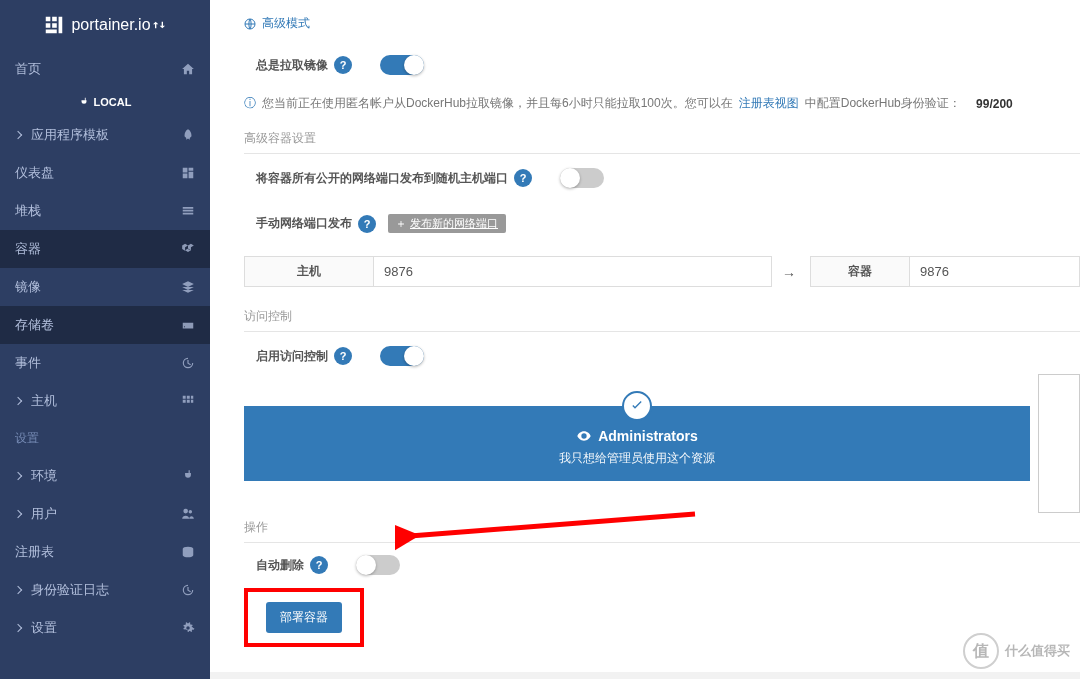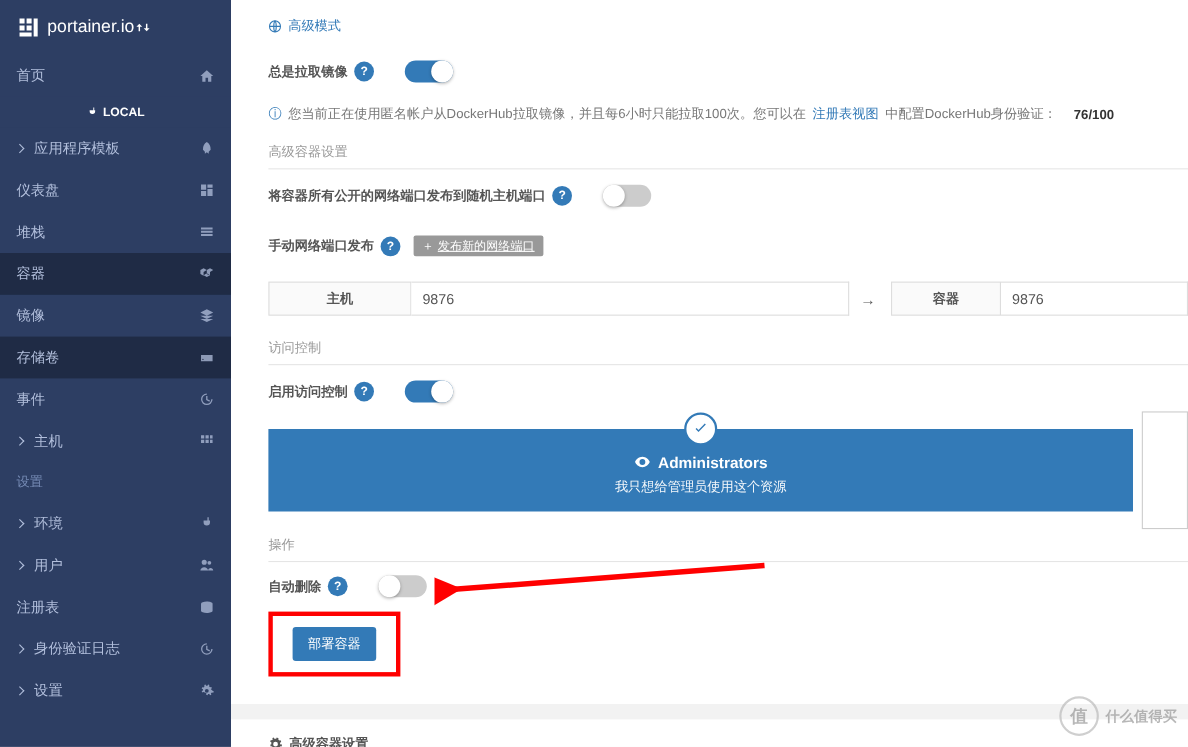--- a/index.html
+++ b/index.html
@@ -21,21 +21,21 @@
       background: #2d3e63;
       color: #b2bfdc;
       display: flex;
       flex-direction: column;
       font-size: 13px;
       flex-shrink: 0;
     }
     .logo-row {
       display: flex;
       align-items: center;
-      justify-content: flex-start;
+      justify-content: center;
       padding: 14px 15px;
       color: #fff;
     }
     .logo {
       display: flex;
       align-items: center;
       font-size: 16px;
     }
     .logo-svg {
       width: 22px;
@@ -101,20 +101,21 @@
       align-items: center;
       gap: 6px;
       padding: 15px 0;
     }
     .row {
       display: flex;
       align-items: center;
       font-size: 12px;
       color: #333;
       padding: 8px 0;
+      margin-left: 12px;
     }
     .row-label {
       font-weight: bold;
       color: #555;
     }
     .help-icon {
       display: inline-flex;
       align-items: center;
       justify-content: center;
       width: 18px;
@@ -231,21 +232,21 @@
     .port-row-right .port-label-cell {
       width: 100px;
     }
     .port-row-right .port-input {
       width: 170px;
       flex: none;
     }
     .admin-card {
       background: #337ab7;
       color: #fff;
-      margin: 16px 0;
+      margin: 32px 0;
       padding: 0;
       text-align: center;
       position: relative;
       width: 786px;
     }
     .admin-circle {
       width: 30px;
       height: 30px;
       border: 2px solid #337ab7;
       background: #fff;
@@ -509,21 +510,21 @@
   <div class="row">
     <span class="row-label">总是拉取镜像</span>
     <span class="help-icon">?</span>
     <div class="toggle on"></div>
   </div>
 
   <div class="info-row">
     <span class="info-icon">ⓘ</span>
     <span>您当前正在使用匿名帐户从DockerHub拉取镜像，并且每6小时只能拉取100次。您可以在</span>
     <a>注册表视图</a><span>中配置DockerHub身份验证：</span>
-    &nbsp;<span class="counter">76/100</span>
+    &nbsp;<span class="counter">99/200</span>
   </div>
 
   <div class="section-title">高级容器设置</div>
 
   <div class="row" style="padding-top:14px;">
     <span class="row-label">将容器所有公开的网络端口发布到随机主机端口</span>
     <span class="help-icon">?</span>
     <div class="toggle"></div>
   </div>
 

